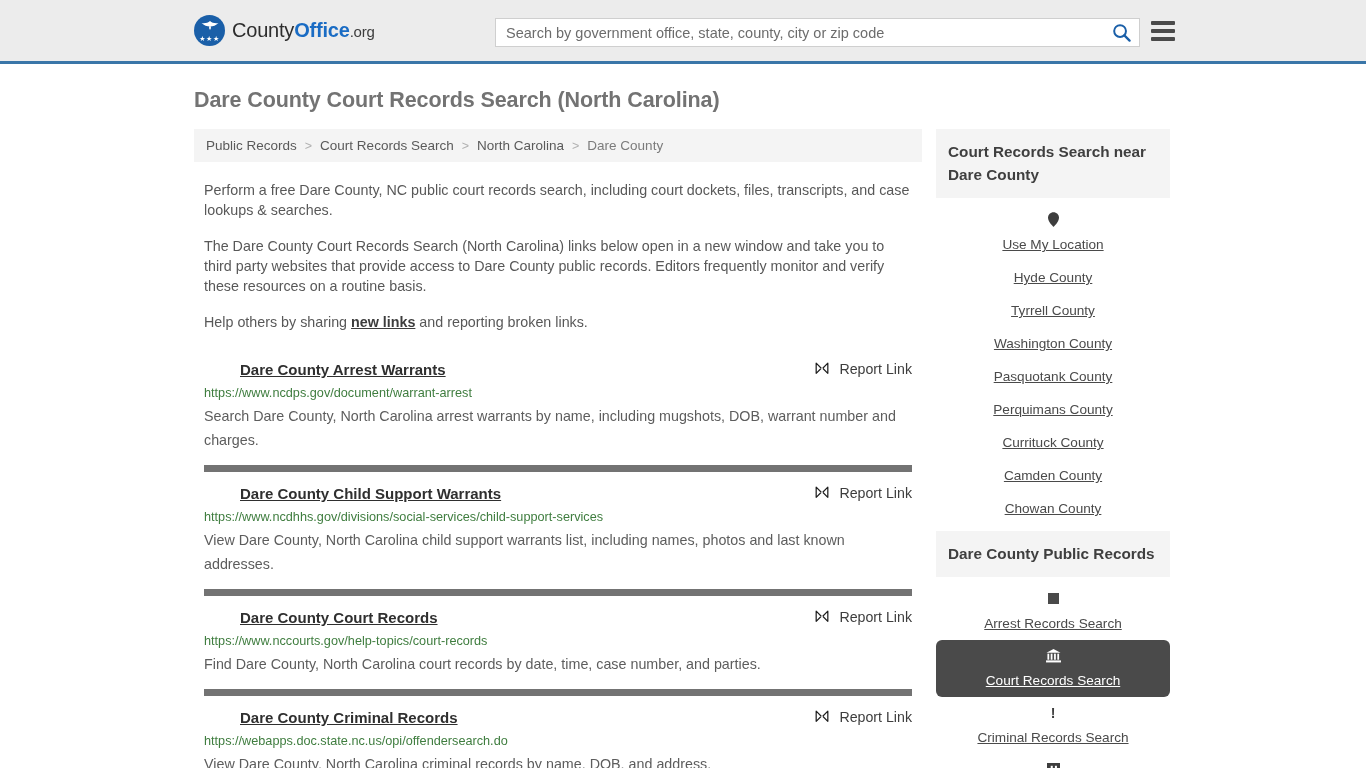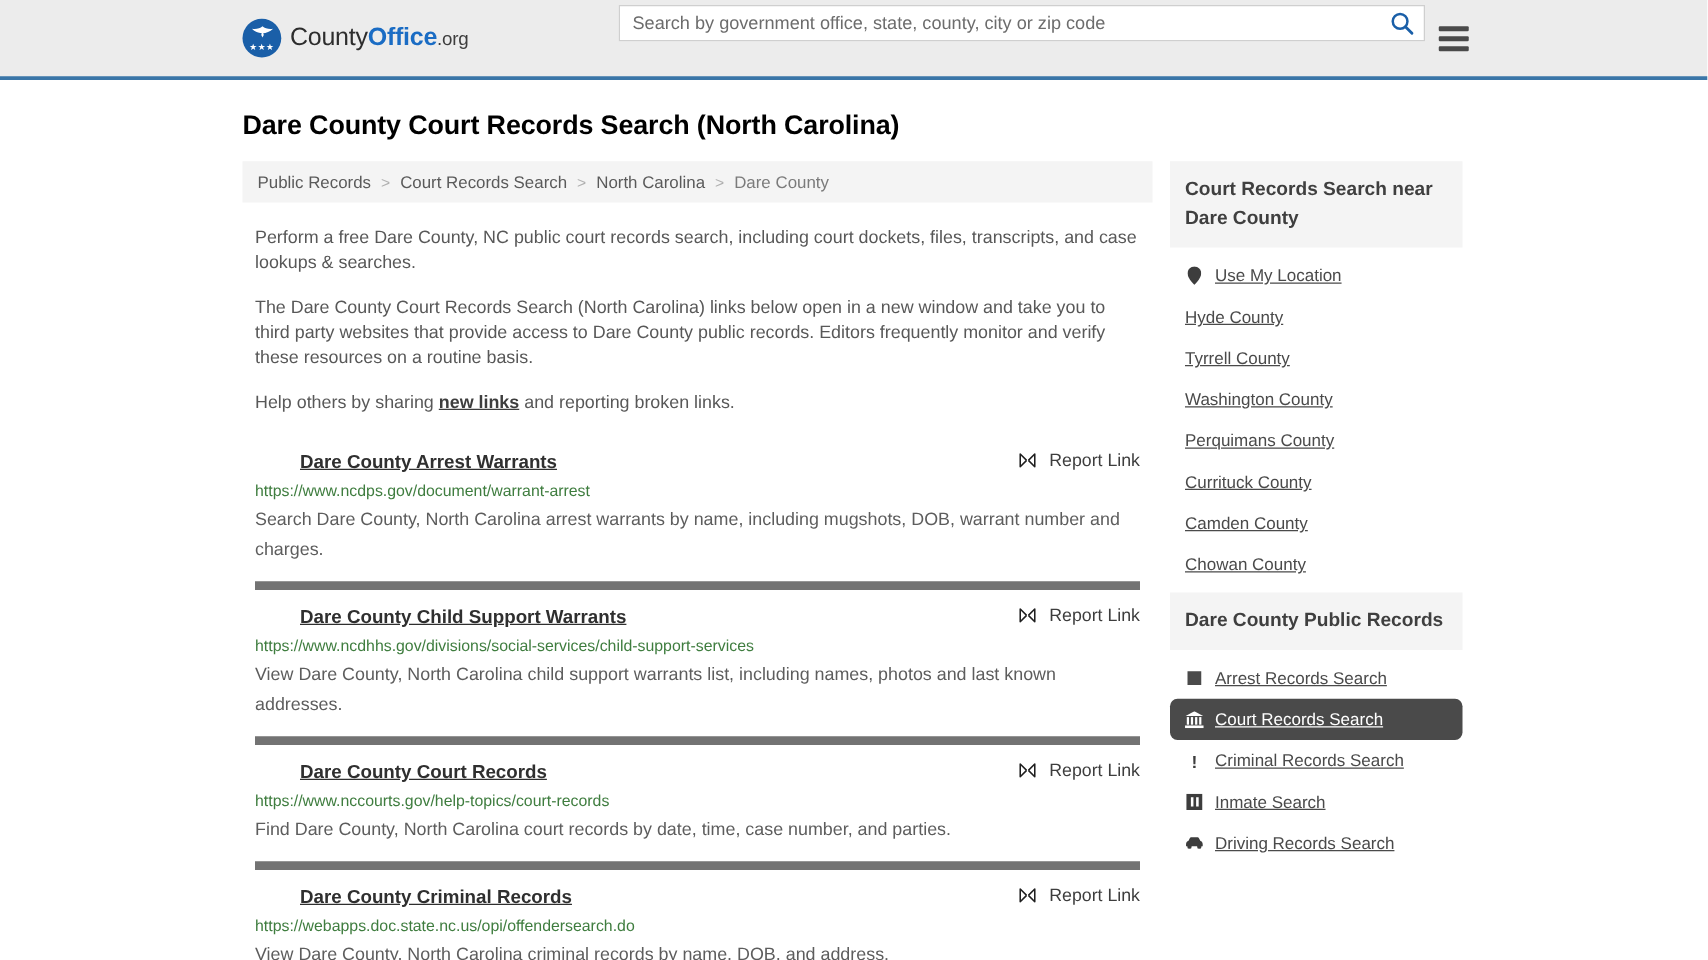--- a/index.html
+++ b/index.html
@@ -62,21 +62,21 @@
     letter-spacing: -0.2px;
     white-space: nowrap;
   }
   .logo-text .c1 { color: #2d2d2d; }
   .logo-text .c2 { color: #1a6cc4; font-weight: bold; }
   .logo-text .c3 { color: #3d3d3d; font-size: 15px; }
 
   .search-wrap {
     position: absolute;
     left: 495px;
-    top: 4px;
+    top: 18px;
     width: 645px;
     height: 29px;
     background: #fff;
     border: 1px solid #cfcfcf;
     display: flex;
     align-items: center;
   }
   .search-input {
     flex: 1 1 auto;
     border: none;
@@ -119,21 +119,21 @@
 
   
   .page {
     width: 1366px;
     padding: 0;
   }
   .page-title {
     margin: 24px 0 0 194px;
     font-size: 21.5px;
     font-weight: bold;
-    color: #000000;
+    color: #737373;
     letter-spacing: -0.1px;
   }
   .columns {
     display: flex;
     align-items: flex-start;
     margin-top: 16px;
   }
   .main-col {
     margin-left: 194px;
     width: 728px;
@@ -244,20 +244,21 @@
     line-height: 23px;
   }
   .side-list { padding: 6px 0 0 0; }
   .side-item {
     display: flex;
     align-items: center;
     gap: 9px;
     padding: 8px 12px;
     border-radius: 6px;
     cursor: pointer;
+    flex-direction: column;
   }
   .side-item .label {
     font-size: 13.6px;
     color: #4a4a4a;
     text-decoration: underline;
     line-height: 17px;
   }
   .side-item.active {
     background: #4a4a4a;
   }
@@ -427,20 +428,23 @@
           <div class="side-item side-item-plain">
             <span class="label">Hyde County</span>
           </div>
           <div class="side-item side-item-plain">
             <span class="label">Tyrrell County</span>
           </div>
           <div class="side-item side-item-plain">
             <span class="label">Washington County</span>
           </div>
           <div class="side-item side-item-plain">
+            <span class="label">Pasquotank County</span>
+          </div>
+          <div class="side-item side-item-plain">
             <span class="label">Perquimans County</span>
           </div>
           <div class="side-item side-item-plain">
             <span class="label">Currituck County</span>
           </div>
           <div class="side-item side-item-plain">
             <span class="label">Camden County</span>
           </div>
           <div class="side-item side-item-plain">
             <span class="label">Chowan County</span>

